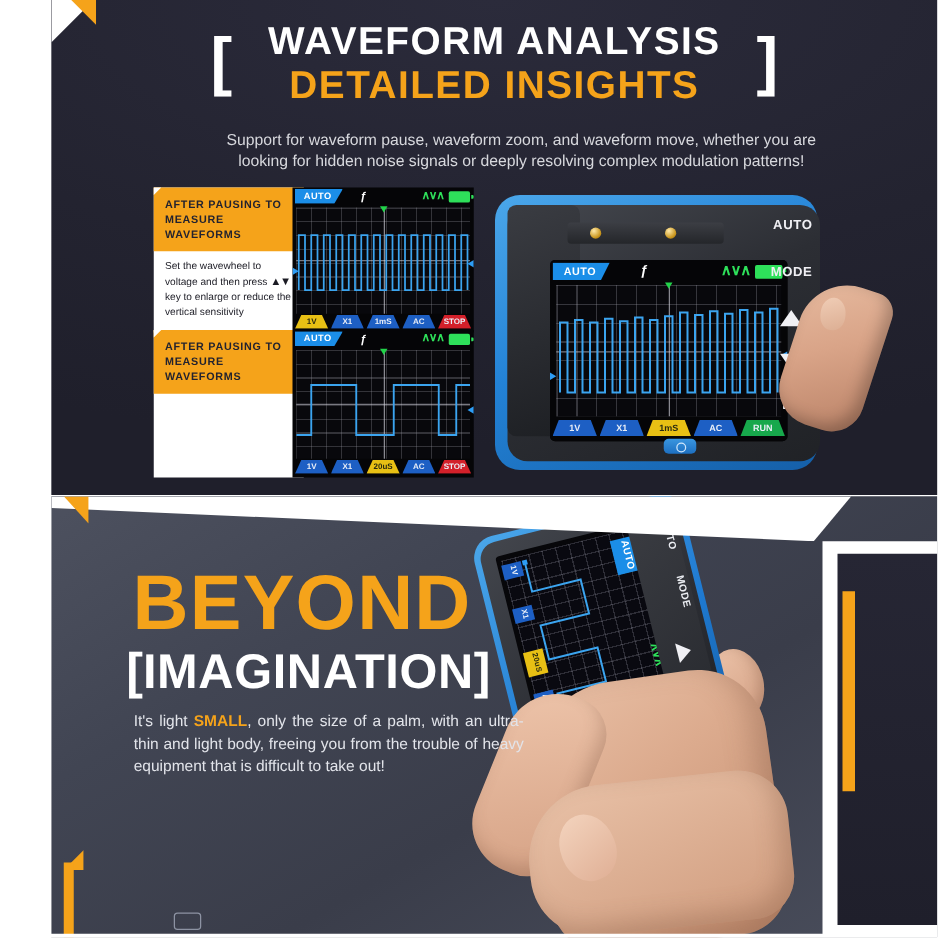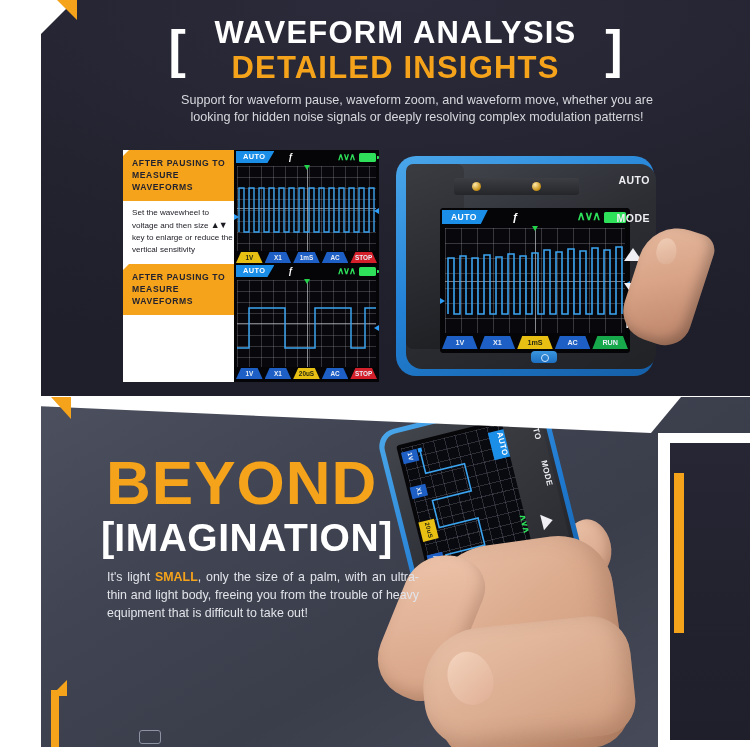--- a/index.html
+++ b/index.html
@@ -49,21 +49,21 @@
     margin-top: 2px;
   }
   .brk {
     position:absolute; color:#ffffff; font-weight:bold;
     font-size: 52px; line-height: 1;
   }
   .brk-l { left: -46px; top: 6px; }
   .brk-r { right: -46px; top: 6px; }
 
   .sub-copy {
-    position:absolute; left:120px; top:92px; width:512px;
+    position:absolute; left:120px; top:104px; width:512px;
     text-align:center; color:#d7d8dd; font-size:12.6px; line-height:1.38;
   }
 
   
   .card { position:absolute; width:120px; background:#ffffff; }
   .card-1 { left:82px; top:150px; height:116px; }
   .card-2 { left:82px; top:264px; height:118px; }
   .card-hd {
     position:relative;
     background:#f5a31a; color:#23232f;
@@ -335,21 +335,21 @@
         <span class="brk brk-r">]</span>
       </div>
       <div class="hl-2">DETAILED INSIGHTS</div>
     </div>
 
     <p class="sub-copy">Support for waveform pause, waveform zoom, and waveform move, whether you are looking for hidden noise signals or deeply resolving complex modulation patterns!</p>
 
     <div class="card card-1">
       <div class="card-hd">AFTER PAUSING TO MEASURE WAVEFORMS</div>
       <div class="card-bd">
-        <span>Set the wavewheel to voltage and then size </span><span class="updown">▲▼</span><span> key to enlarge or reduce the vertical sensitivity</span>
+        <span>Set the wavewheel to voltage and then press </span><span class="updown">▲▼</span><span> key to enlarge or reduce the vertical sensitivity</span>
       </div>
     </div>
 
     <div class="mini mini-1">
       <div class="scope">
         <div class="scope-grid"></div>
         <div class="scope-axis-h"></div>
         <div class="scope-axis-v"></div>
         <svg style="position:absolute;left:3px;top:16px;" width="139" height="85" viewBox="0 0 139 85">
           <polyline fill="none" stroke="#3ba4ef" stroke-width="1.4" points="2,66 2,22 7,22 7,66 12,66 12,22 17,22 17,66 22,66 22,22 27,22 27,66 32,66 32,22 37,22 37,66 42,66 42,22 47,22 47,66 52,66 52,22 57,22 57,66 62,66 62,22 67,22 67,66 72,66 72,22 77,22 77,66 82,66 82,22 87,22 87,66 92,66 92,22 97,22 97,66 102,66 102,22 107,22 107,66 112,66 112,22 117,22 117,66 122,66 122,22 127,22 127,66 132,66 132,22 137,22 137,66"></polyline>

